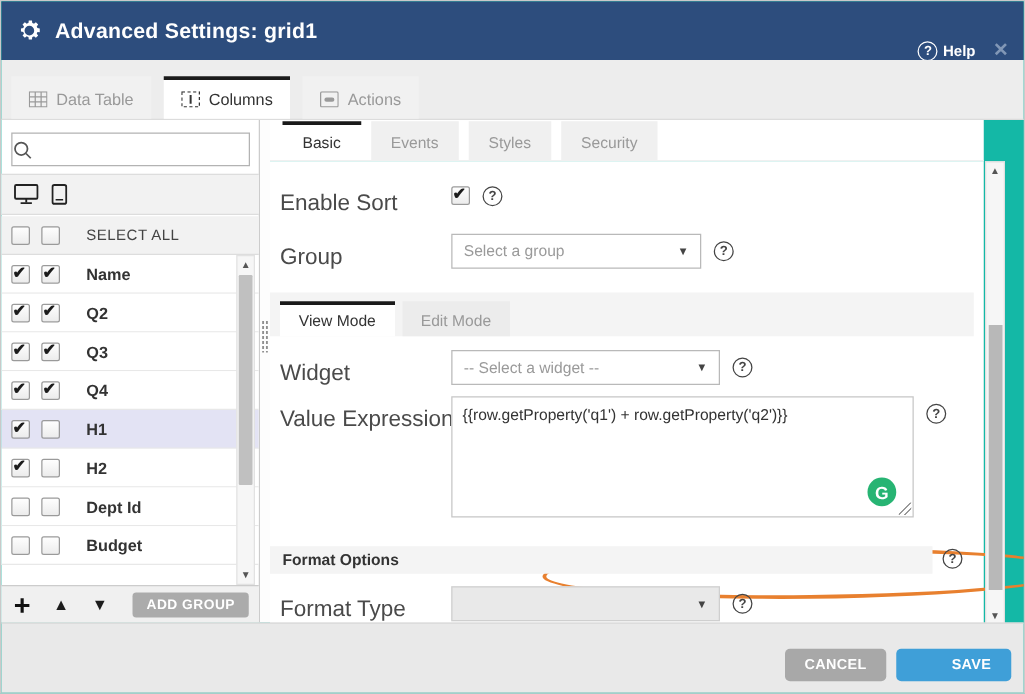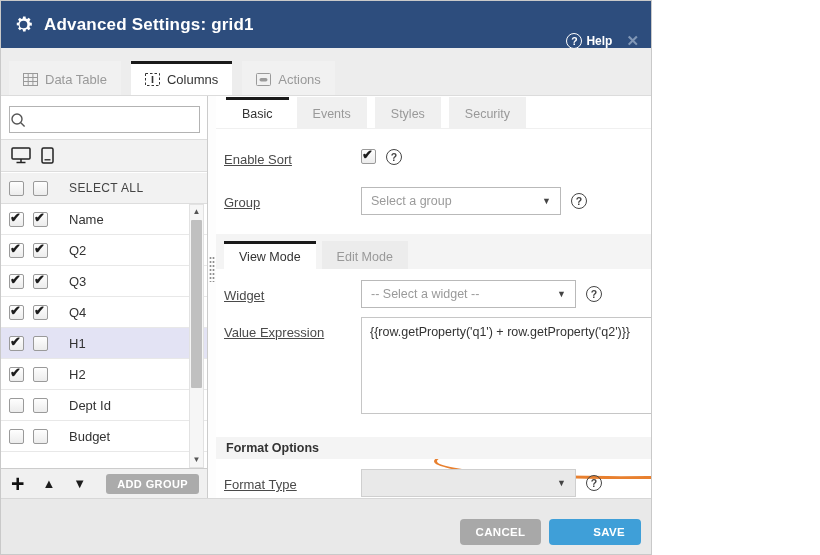--- a/index.html
+++ b/index.html
@@ -1,17 +1,17 @@
 <!DOCTYPE html>
 <html><head>
 <meta charset="utf-8">
 <style>
   html,body{margin:0;padding:0;background:#fff;}
   *{box-sizing:border-box;font-family:"Liberation Sans",sans-serif;}
-  .dialog{position:relative;width:652px;height:555px;background:#14b8a6;overflow:hidden;border:1px solid #c9c9c9;}
+  .dialog{position:relative;width:820px;height:555px;background:#14b8a6;overflow:hidden;border:1px solid #c9c9c9;}
 
   
   .hdr{position:absolute;left:0;top:0;width:100%;height:47px;background:#2d4d7d;display:flex;align-items:center;padding:0 12px;}
   .hdr .title{color:#fff;font-size:17px;font-weight:700;margin-left:10px;letter-spacing:.2px;}
   .hdr-right{margin-left:auto;display:flex;align-items:center;gap:14px;margin-top:32px;}
   .help-wrap{display:flex;align-items:center;gap:4px;cursor:pointer;}
   .qm{width:16px;height:16px;border:1.5px solid #444;border-radius:50%;display:inline-flex;align-items:center;justify-content:center;font-size:10.5px;font-weight:700;color:#444;flex:0 0 auto;}
   .qm::before{content:"?";}
   .qm.white{border-color:#fff;color:#fff;}
   .help-label{color:#fff;font-size:12px;font-weight:700;}
@@ -29,21 +29,21 @@
   .searchbox{position:absolute;left:8px;top:10px;width:191px;height:27px;border:1px solid #b3b3b3;background:#fff;display:flex;align-items:center;}
   .searchbox input{border:none;outline:none;flex:1;font-size:12px;color:#333;padding:0 6px;background:transparent;min-width:0;}
   .searchbox input::placeholder{color:#9a9a9a;}
   .searchbox .sicon{flex:0 0 auto;margin-right:6px;display:flex;}
   .devrow{position:absolute;left:0;top:43px;width:100%;height:33px;background:#f2f2f2;border-top:1px solid #ddd;border-bottom:1px solid #ddd;display:flex;align-items:center;gap:10px;padding-left:10px;}
   .selallrow{position:absolute;left:0;top:77px;width:100%;height:31px;background:#f2f2f2;border-bottom:1px solid #ddd;display:flex;align-items:center;padding-left:8px;}
   .selallrow .lbl{font-size:12px;color:#444;letter-spacing:.4px;margin-left:12px;}
   .collist{position:absolute;left:0;top:108px;width:100%;height:264px;overflow:hidden;}
   .list-row{height:31px;border-bottom:1px solid #e8e8e8;display:flex;align-items:center;padding-left:8px;background:#fff;cursor:pointer;}
   .list-row.highlight{background:#e3e3f4;}
-  .list-row .row-label{font-size:13px;color:#333;margin-left:12px;}
+  .list-row .row-label{font-size:13px;color:#333;margin-left:12px;font-weight:bold;}
   .cb{width:15px;height:15px;border:1px solid #9a9a9a;border-radius:2px;background:linear-gradient(#fefefe,#ececec);display:inline-block;position:relative;margin-right:9px;flex:0 0 auto;}
   .cb.checked::before{content:"✔";position:absolute;left:0px;top:-3px;font-size:13px;font-weight:700;color:#1c1c1c;}
   
   .lscroll{position:absolute;right:3px;top:108px;width:15px;height:264px;background:#f6f6f6;border:1px solid #e2e2e2;}
   .lscroll .arr{position:absolute;left:0;width:100%;text-align:center;font-size:8px;color:#555;line-height:14px;height:14px;cursor:pointer;}
   .lscroll .thumb{position:absolute;left:1px;width:11px;background:#c0c0c0;border-radius:1px;cursor:pointer;}
   
   .lfoot{position:absolute;left:0;top:372px;width:100%;height:30px;background:#f0f0f0;border-top:1px solid #ccc;display:flex;align-items:center;}
   .plusbtn{font-size:23px;font-weight:700;color:#111;line-height:22px;margin-left:10px;cursor:pointer;}
   .tri{font-size:13px;color:#1c1c1c;margin-left:18px;cursor:pointer;}
@@ -51,21 +51,21 @@
 
   
   .splitter{position:absolute;left:207px;top:95px;width:8px;height:402px;background:#fdfdfd;cursor:col-resize;}
   .splitter .grip{position:absolute;left:1px;top:160px;width:6px;height:26px;background-image:radial-gradient(#8f8f8f 1px,transparent 1.1px);background-size:3px 4px;}
 
   
   .rtabs{position:absolute;left:215px;top:95px;width:571px;height:33px;background:#fff;display:flex;align-items:flex-end;padding-left:10px;border-bottom:1px solid #f0f0f0;}
   .rtab{height:31px;display:flex;align-items:center;padding:0 16px;font-size:12.5px;color:#999;background:#f0f0f0;margin-right:8px;cursor:pointer;border-top:3px solid transparent;justify-content:center;}
   .rtab.active{background:#fff;color:#333;border-top:3px solid #1a1a1a;}
   .rcontent{position:absolute;left:215px;top:128px;width:571px;height:372px;background:#fff;}
-  .flabel{position:absolute;left:8px;font-size:13px;color:#4a4a4a;text-decoration:underline;}
+  .flabel{position:absolute;left:8px;font-size:18px;color:#4a4a4a;}
   .select{position:absolute;height:28px;border:1px solid #b9b9b9;background:#fff;display:flex;align-items:center;justify-content:space-between;padding:0 9px;font-size:12.5px;color:#9a9a9a;cursor:pointer;}
   .select .caret{font-size:9px;color:#444;}
   .select .caret::before{content:"▼";}
   .select.disabled{background:#e9e9e9;border-color:#cfcfcf;cursor:default;}
   .qpos{position:absolute;}
 
   .modestrip{position:absolute;left:0;top:105px;width:563px;height:35px;background:#f4f4f4;display:flex;align-items:flex-end;padding-left:8px;}
   .modetab{height:28px;display:flex;align-items:center;padding:0 15px;font-size:12.5px;color:#999;background:#ececec;margin-right:6px;cursor:pointer;border-top:3px solid transparent;}
   .modetab.active{background:#fff;color:#333;border-top:3px solid #1a1a1a;}
 

